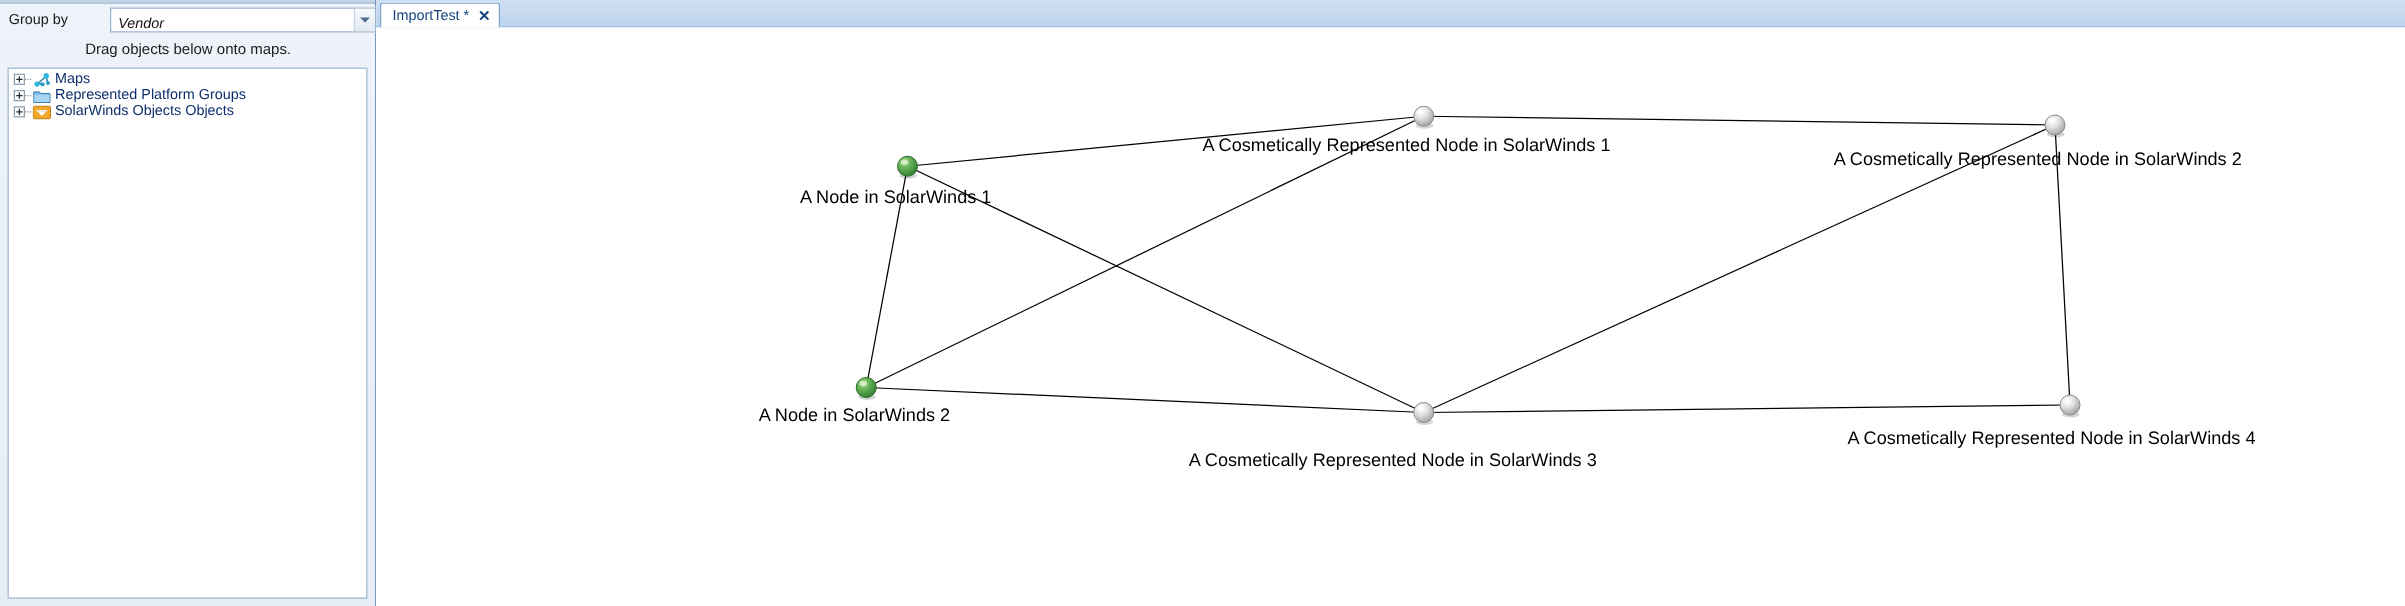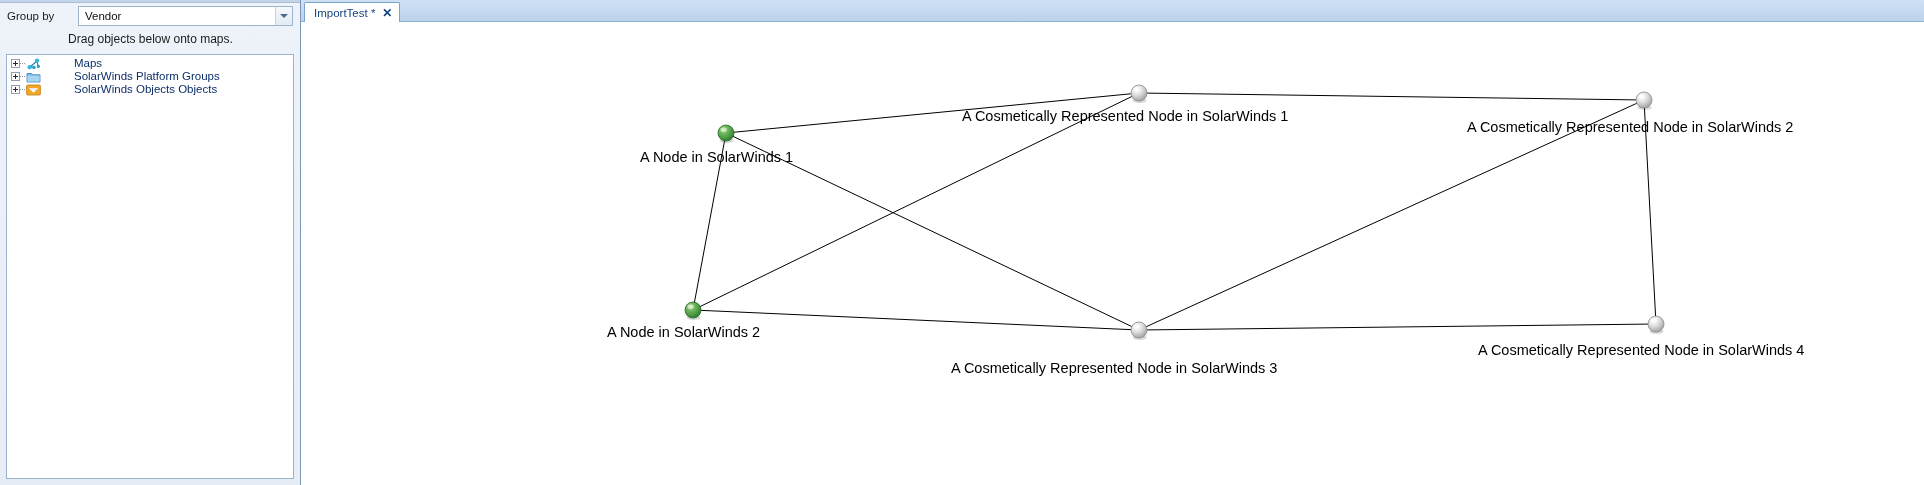--- a/index.html
+++ b/index.html
@@ -46,27 +46,28 @@
   }
   .groupby-label {
     font-size: 11.5px;
     color: #1b1b1b;
     padding-left: 7px;
     width: 72px;
     white-space: nowrap;
   }
   .combo {
     position: relative;
-    margin-left: 6px;
+    margin-left: 16px;
     width: 215px;
     height: 20px;
     background: #ffffff;
     border: 1px solid #9cb3cc;
     display: flex;
-    align-items: center;
+    align-items: flex-end;
+    font-style: italic;
   }
   .combo-value {
     font-size: 11.5px;
     color: #111;
     padding-left: 6px;
     flex: 1;
     white-space: nowrap;
     overflow: hidden;
   }
   .combo-btn {
@@ -144,21 +145,20 @@
     margin: 0 3px 0 0;
     flex: 0 0 16px;
     display: flex;
     align-items: center;
     justify-content: center;
   }
   .tree-label {
     font-size: 11.5px;
     color: #0d2f6b;
     line-height: 13px;
-    margin-left: 30px;
   }
 
   
   #right-area {
     position: relative;
     width: 1623px;
     height: 485px;
     flex: 0 0 1623px;
     background: #ffffff;
   }
@@ -257,21 +257,21 @@
 
         <div class="tree-row">
           <span class="expander"></span>
           <span class="dotline"></span>
           <span class="tree-icon">
             <svg width="15" height="12" viewBox="0 0 15 12">
               <path d="M1 2.5h4.6l1.2 1.3H14V11H1z" fill="#6fb6e8" stroke="#3d7fb5" stroke-width="0.8"></path>
               <path d="M1.4 4.6h12.2V10.6H1.4z" fill="#a8d6f2" stroke="none"></path>
             </svg>
           </span>
-          <span class="tree-label">SolarWinds Platform Groups</span>
+          <span class="tree-label">Represented Platform Groups</span>
         </div>
 
         <div class="tree-row">
           <span class="expander"></span>
           <span class="dotline"></span>
           <span class="tree-icon">
             <svg width="15" height="12" viewBox="0 0 15 12">
               <rect x="0.6" y="1" width="13.8" height="10" rx="1" fill="#f0a72a" stroke="#c07e12" stroke-width="0.8"></rect>
               <path d="M3 4.2h9l-4.5 4.6z" fill="#ffffff"></path>
               <path d="M3 4.2h9l-1.6 1.6H4.6z" fill="#e8e8e8"></path>

